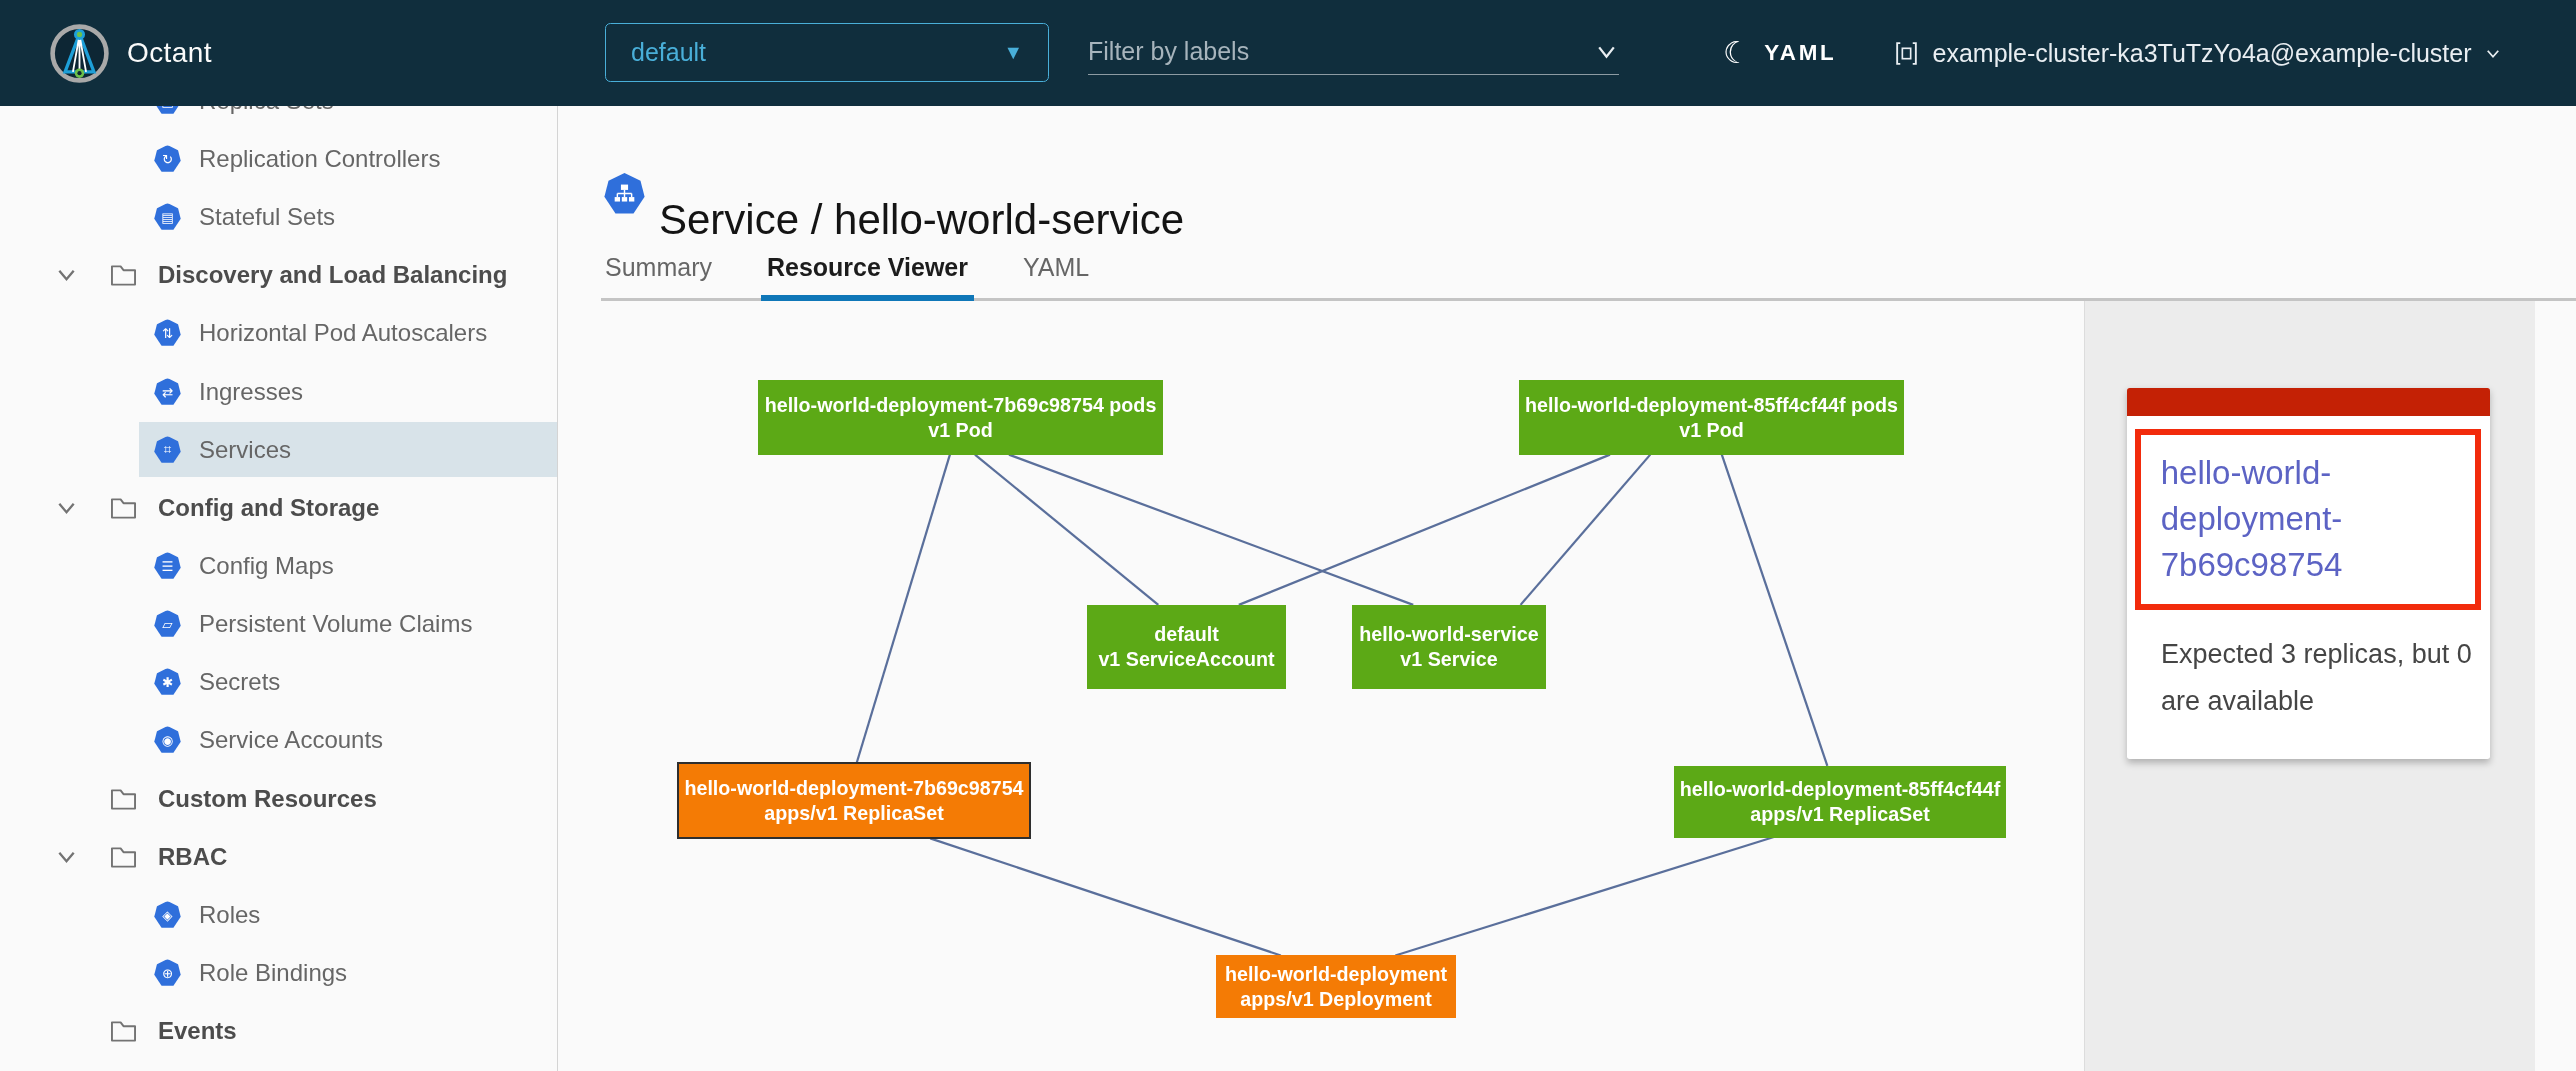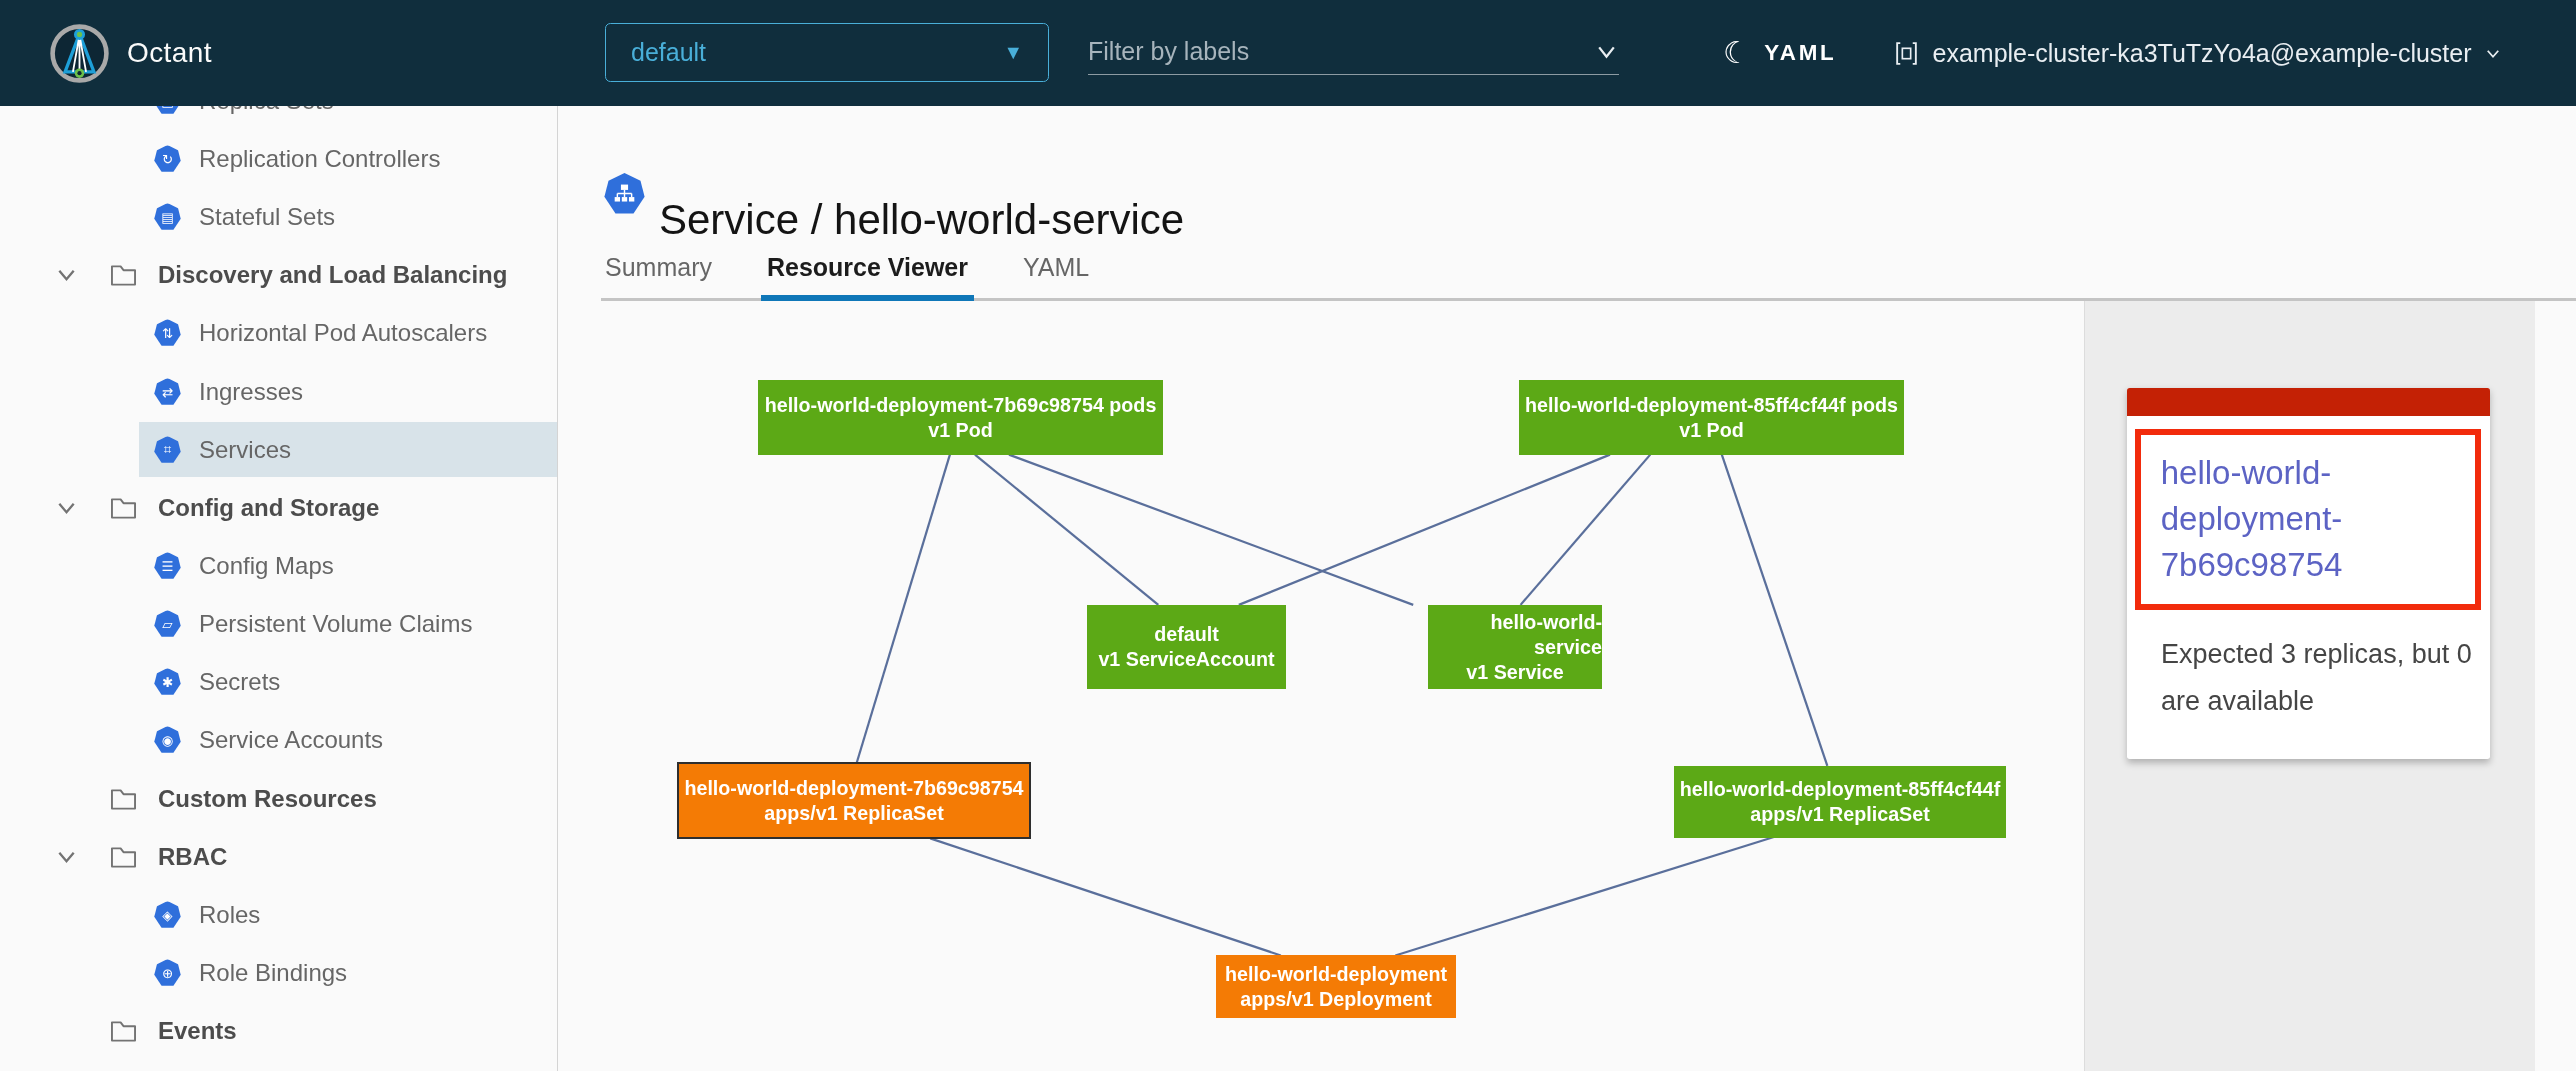--- a/index.html
+++ b/index.html
@@ -248,21 +248,21 @@
         <span>v1 Pod</span>
       </div>
       <div class="gnode ok" style="left: 1519px; top: 380px; width: 385px; height: 75px;">
         <span>hello-world-deployment-85ff4cf44f pods</span>
         <span>v1 Pod</span>
       </div>
       <div class="gnode ok" style="left: 1087px; top: 605px; width: 199px; height: 84px;">
         <span>default</span>
         <span>v1 ServiceAccount</span>
       </div>
-      <div class="gnode ok" style="left: 1428px; top: 605px; width: 174px; height: 84px;">
+      <div class="gnode ok" style="left: 1352px; top: 605px; width: 194px; height: 84px;">
         <span>hello-world-service</span>
         <span>v1 Service</span>
       </div>
       <div class="gnode warning selected" style="left: 677px; top: 762px; width: 354px; height: 77px;">
         <span>hello-world-deployment-7b69c98754</span>
         <span>apps/v1 ReplicaSet</span>
       </div>
       <div class="gnode ok" style="left: 1674px; top: 766px; width: 332px; height: 72px;">
         <span>hello-world-deployment-85ff4cf44f</span>
         <span>apps/v1 ReplicaSet</span>

